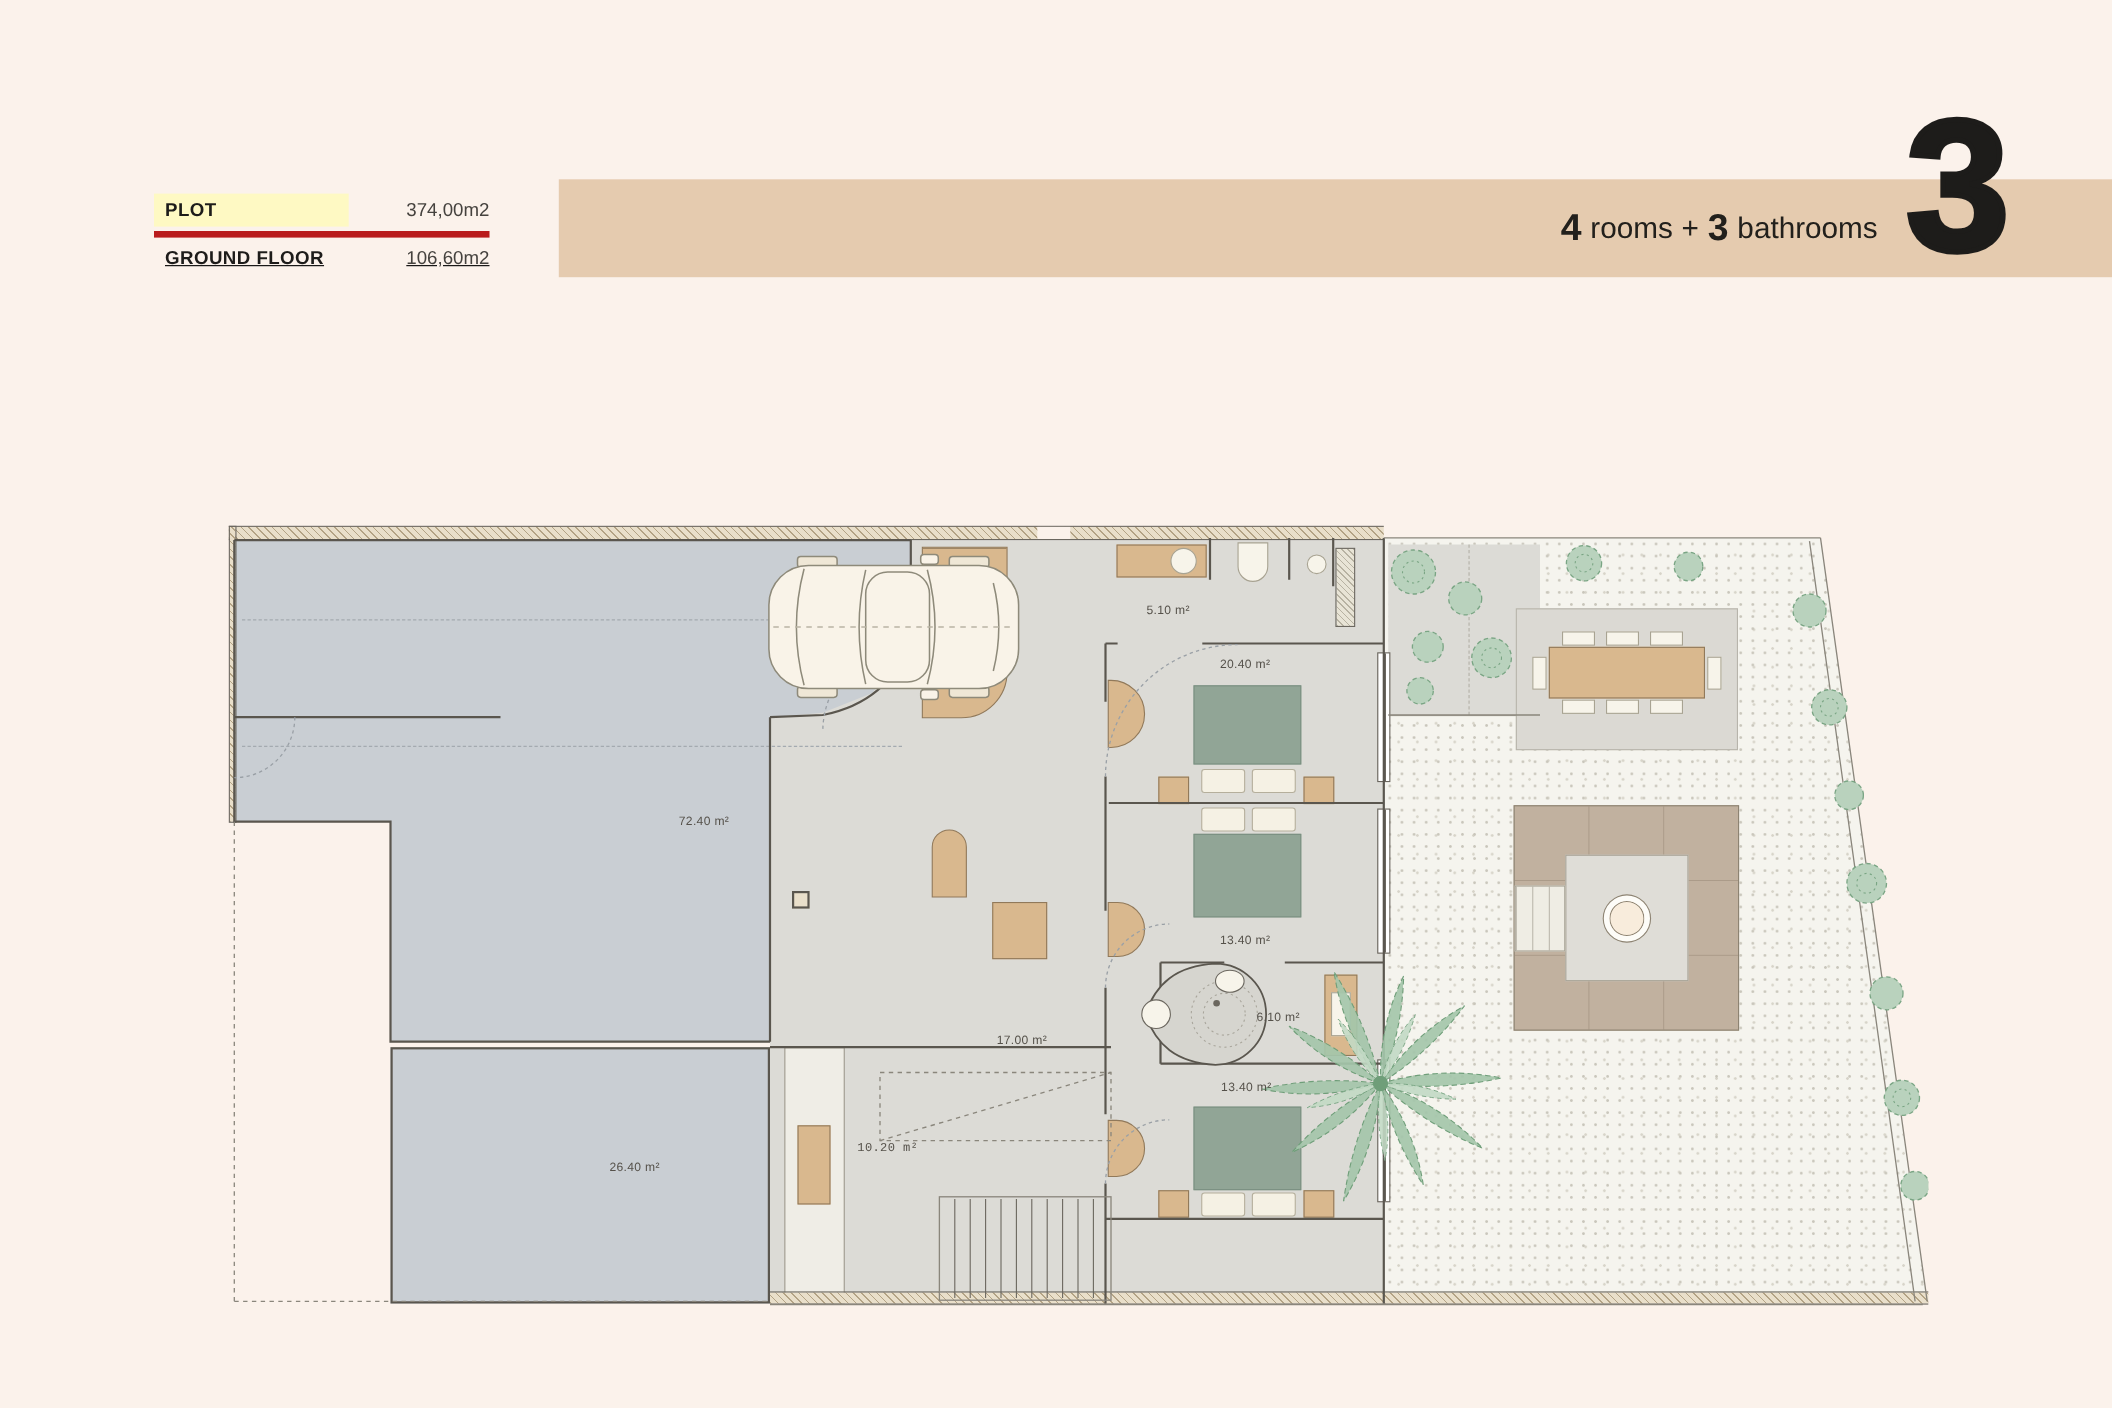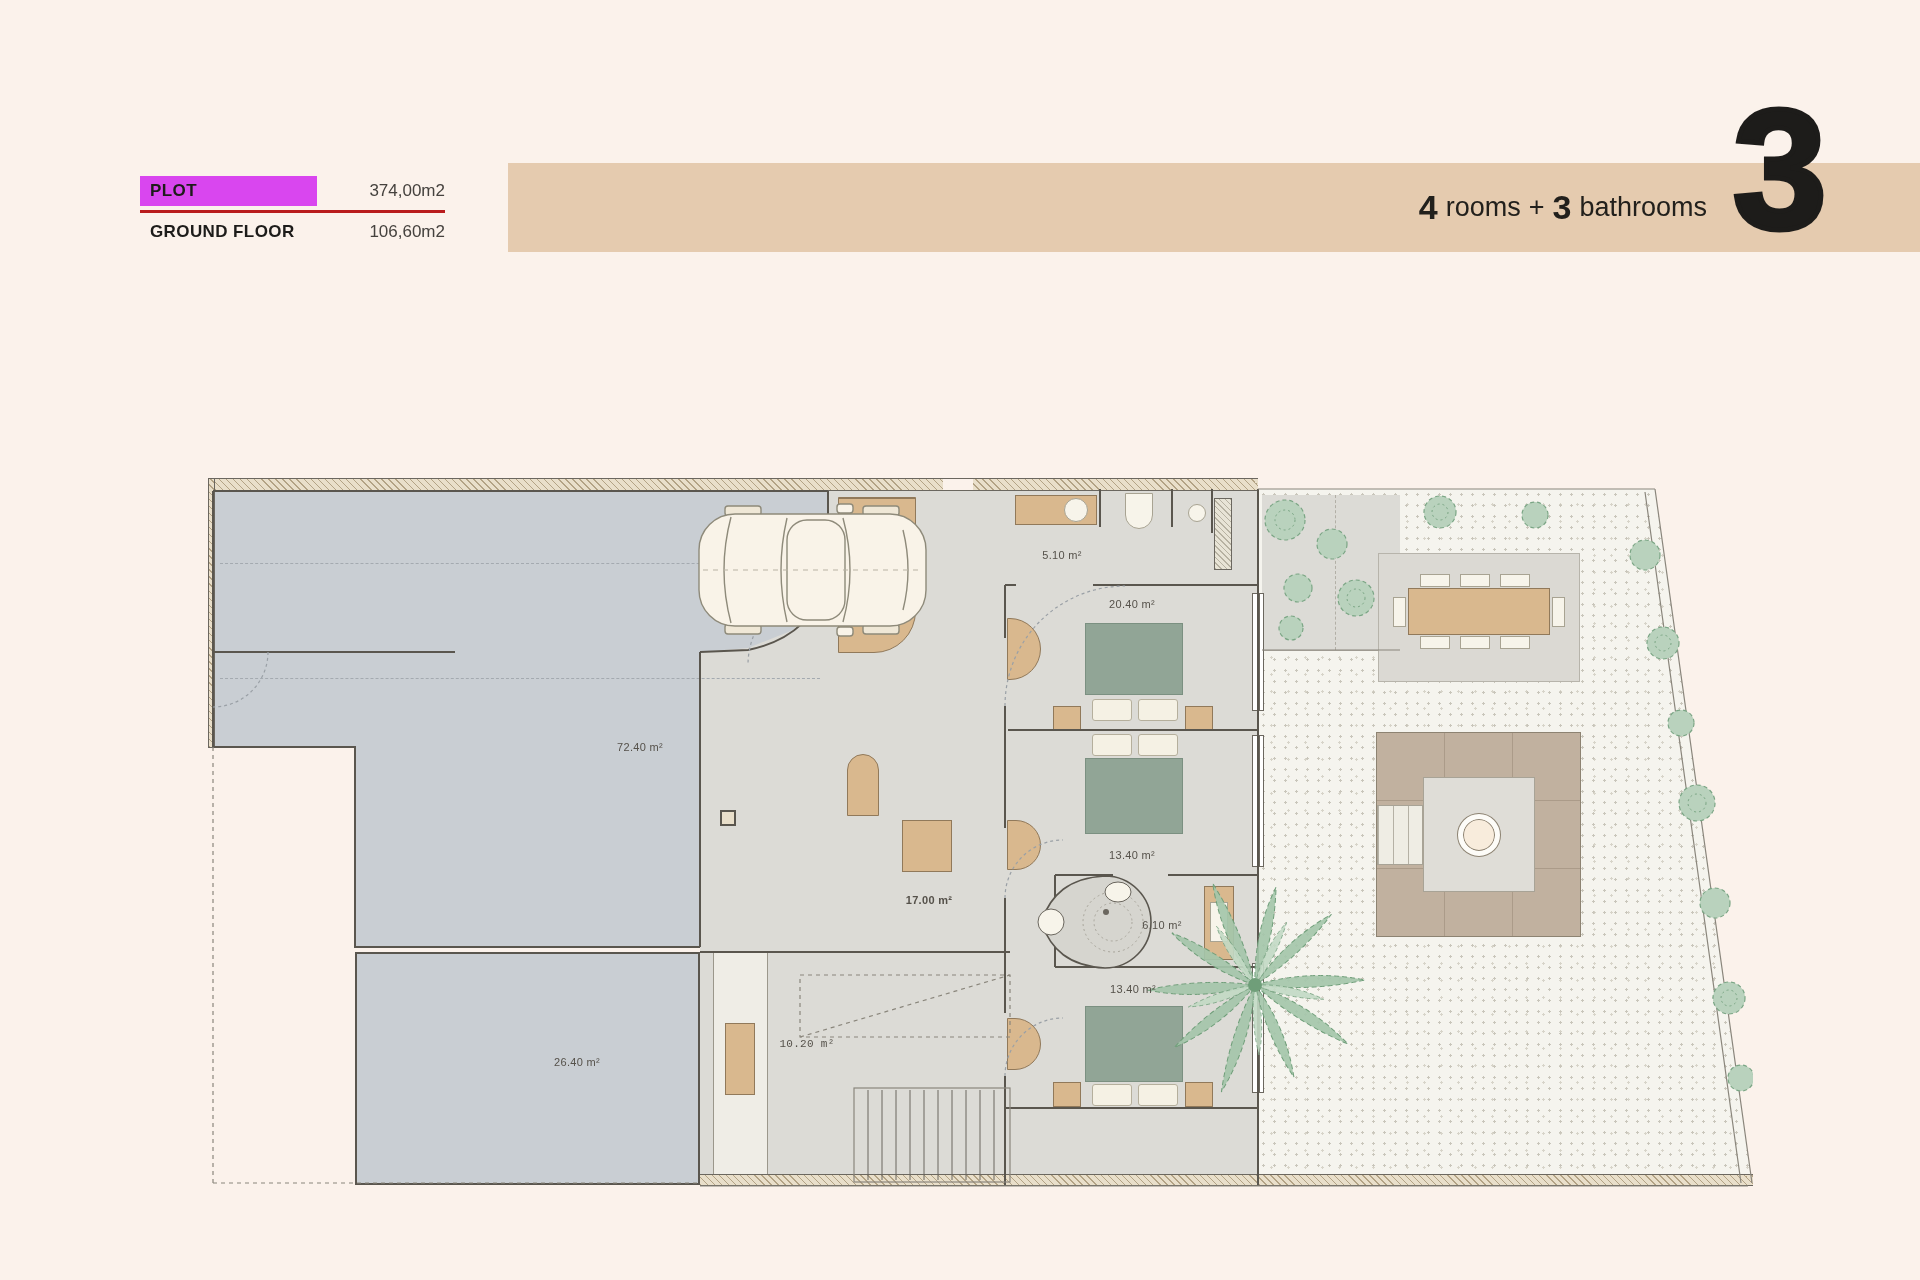--- a/index.html
+++ b/index.html
@@ -2,24 +2,24 @@
 <html><head>
 <meta charset="utf-8">
 <style>
   html,body{margin:0;padding:0;}
   body{width:1920px;height:1280px;background:#fbf2eb;font-family:"Liberation Sans",sans-serif;overflow:hidden;position:relative;}
   .p{position:absolute;}
 
   
   .spec-table{left:140px;top:172px;width:305px;}
   .spec-row{position:relative;height:38px;display:flex;align-items:center;}
-  .spec-row + .spec-row{border-top:3px solid #b91c1c;}
+  .spec-row + .spec-row{border-top:6px solid #b91c1c;text-decoration:underline;}
   .spec-label{font-size:17px;font-weight:bold;letter-spacing:.4px;color:#1d1c1a;
     padding:5px 10px;box-sizing:border-box;width:177px;}
-  .spec-label.hl{background:#d946ef;}
+  .spec-label.hl{background:#fef9c3;}
   .spec-value{flex:1;text-align:right;font-size:17px;color:#45423e;}
 
   
   .banner-bar{left:508px;top:163px;width:1412px;height:89px;background:#e5cbaf;}
   .banner-text{position:absolute;right:205px;top:0;height:100%;display:flex;align-items:center;color:#22201c;}
   .banner-text .num{font-size:34px;font-weight:bold;}
   .banner-text .word{font-size:27px;margin:0 8px;}
   .banner-text .plus{font-size:27px;margin-right:8px;}
   .big-number{right:96px;top:84px;font-size:170px;line-height:1;font-weight:bold;color:#1d1c1a;
     -webkit-text-stroke:5px #1d1c1a;letter-spacing:-3px;}
@@ -262,20 +262,20 @@
       <path d="M0 0 Q35 -11 70 -4 Q35 5 0 0 Z" transform="rotate(90)"></path>
       <path d="M0 0 Q35 -11 70 -4 Q35 5 0 0 Z" transform="rotate(165)"></path>
       <path d="M0 0 Q35 -11 70 -4 Q35 5 0 0 Z" transform="rotate(240)"></path>
       <path d="M0 0 Q35 -11 70 -4 Q35 5 0 0 Z" transform="rotate(300)"></path>
     </g>
     <circle cx="0" cy="0" r="7" fill="#6f9e79"></circle>
   </svg>
 
   <div class="p rlabel" style="left:432px;top:269px;">72.40 m²</div>
   <div class="p rlabel" style="left:369px;top:584px;">26.40 m²</div>
-  <div class="p rlabel" style="left:721px;top:422px;font-weight:bold;">17.00 m²</div>
+  <div class="p rlabel" style="left:721px;top:468px;">17.00 m²</div>
   <div class="p rlabel" style="left:599px;top:566px;font-family:Liberation Mono, monospace;">10.20 m²</div>
   <div class="p rlabel" style="left:854px;top:77px;">5.10 m²</div>
   <div class="p rlabel" style="left:924px;top:126px;">20.40 m²</div>
   <div class="p rlabel" style="left:924px;top:377px;">13.40 m²</div>
   <div class="p rlabel" style="left:954px;top:447px;">6.10 m²</div>
   <div class="p rlabel" style="left:925px;top:511px;">13.40 m²</div>
 </div>
 
 </body></html>

